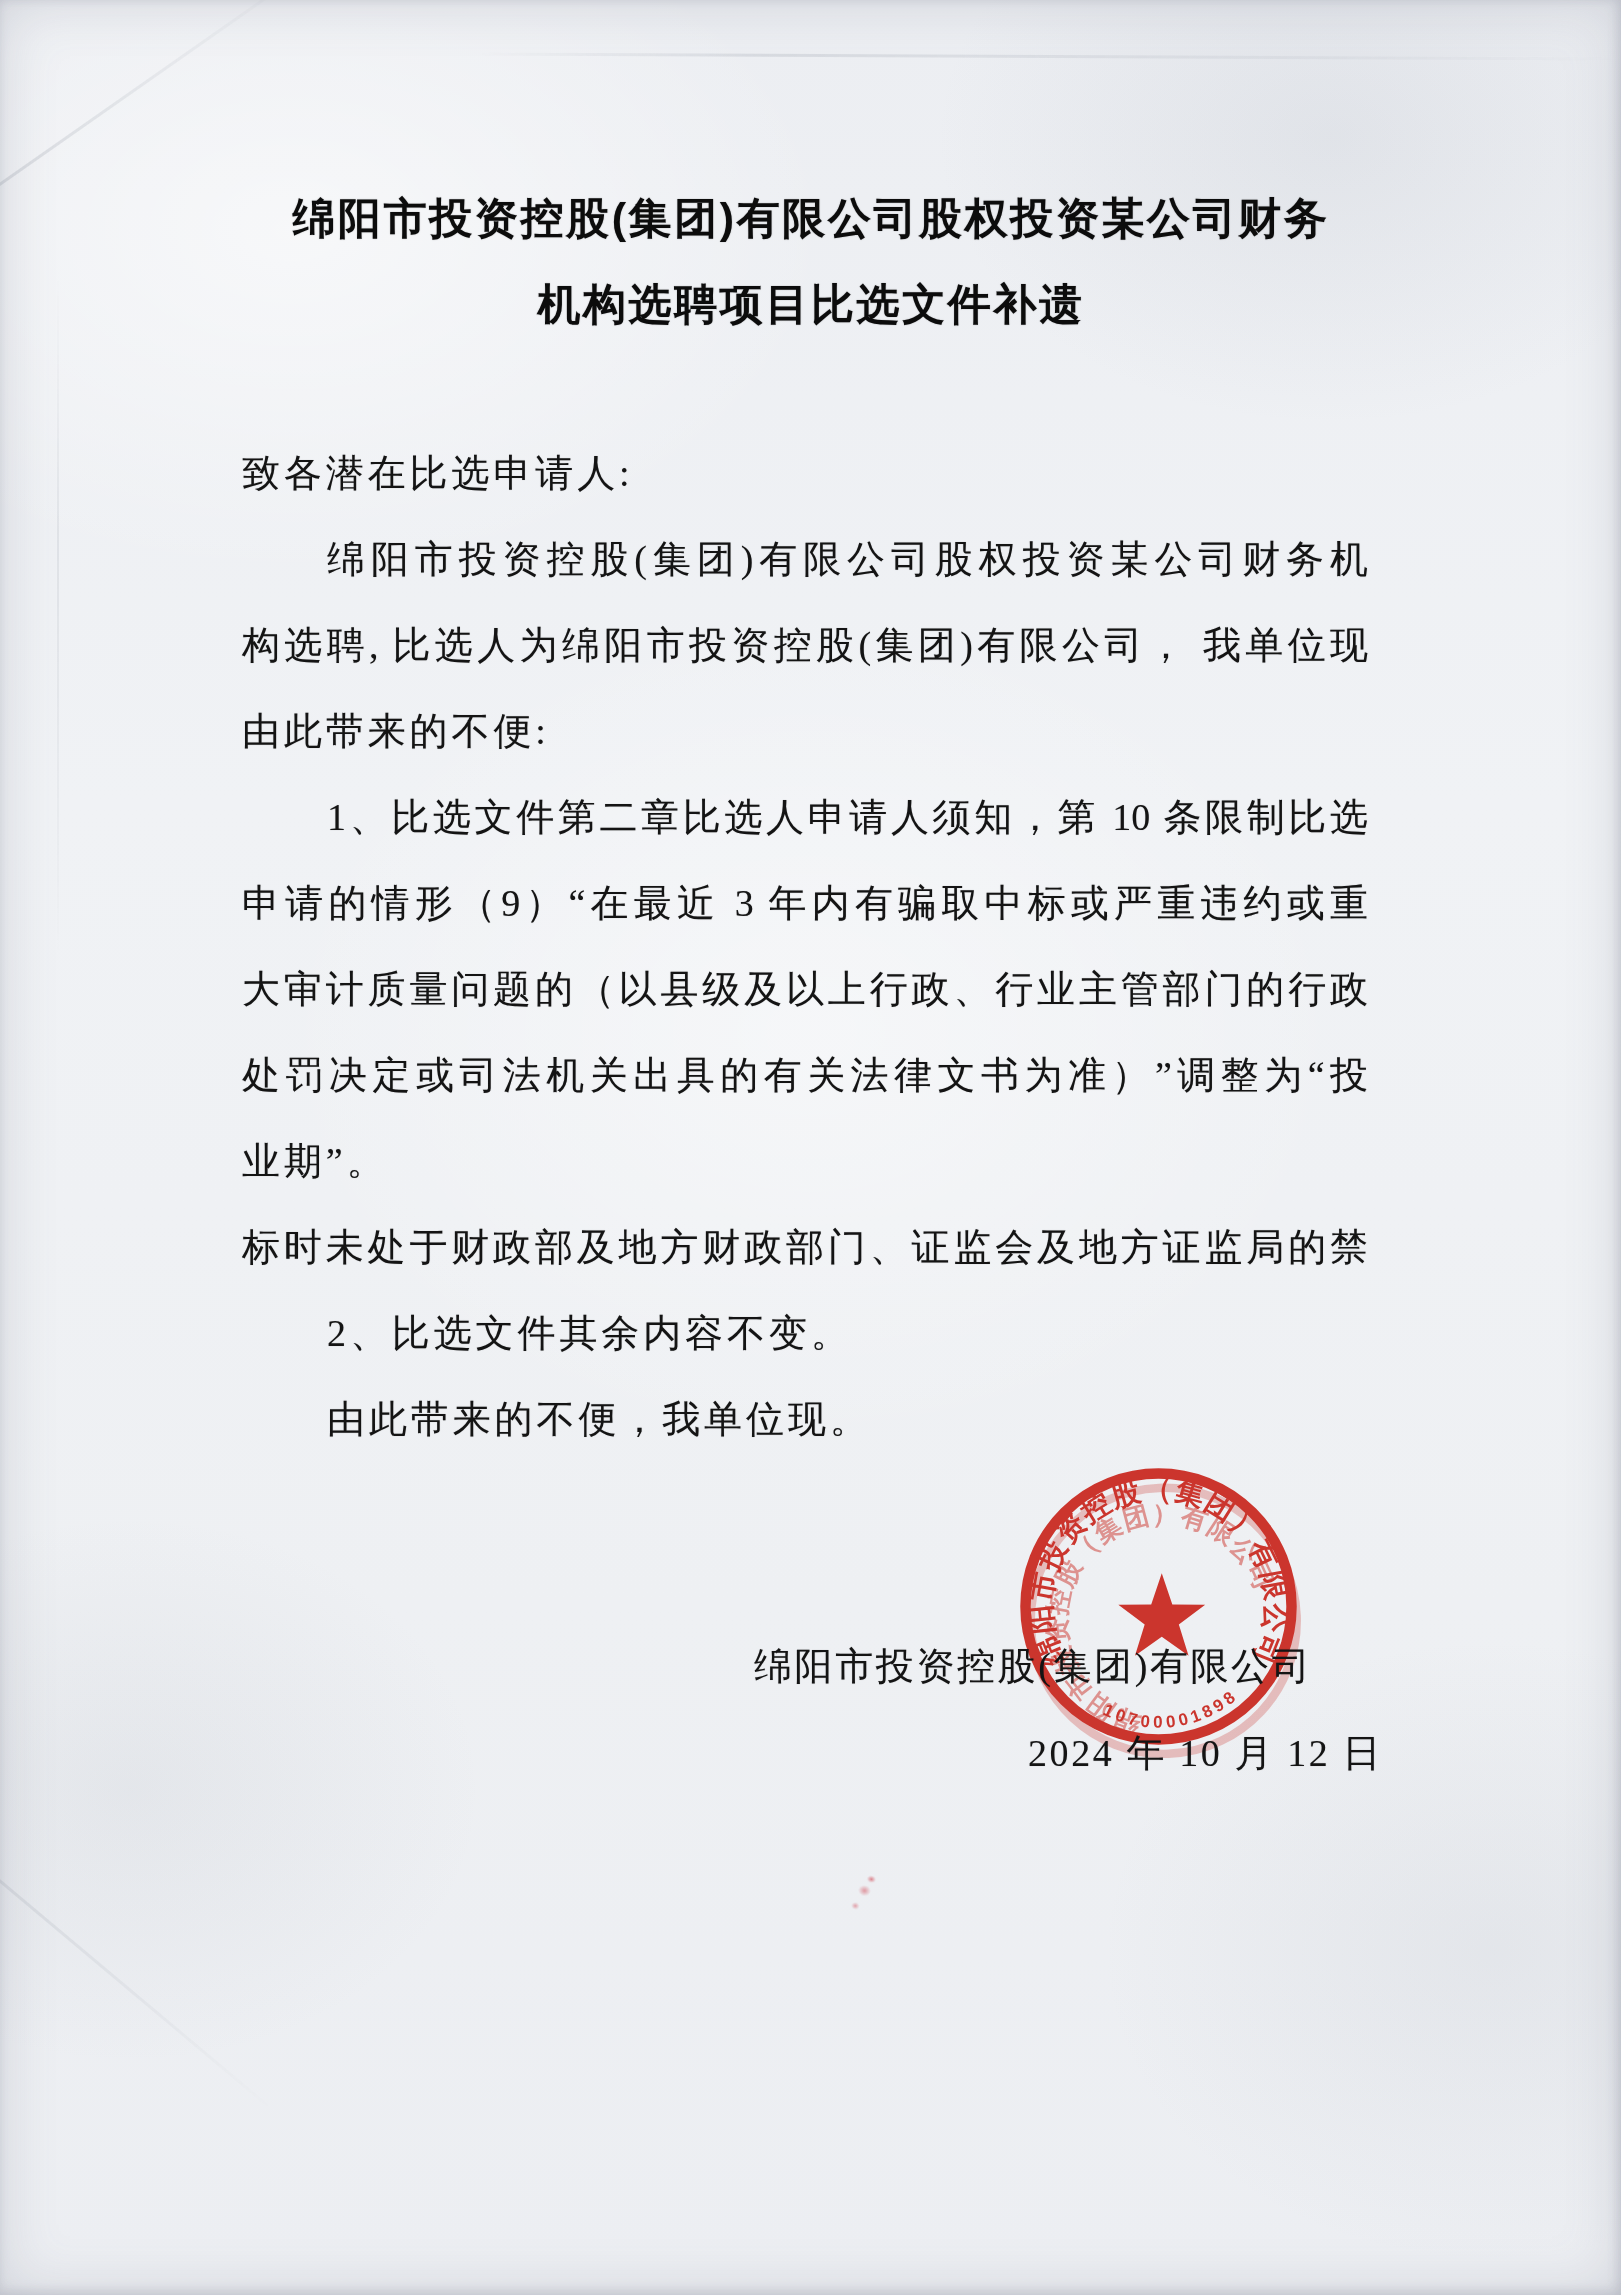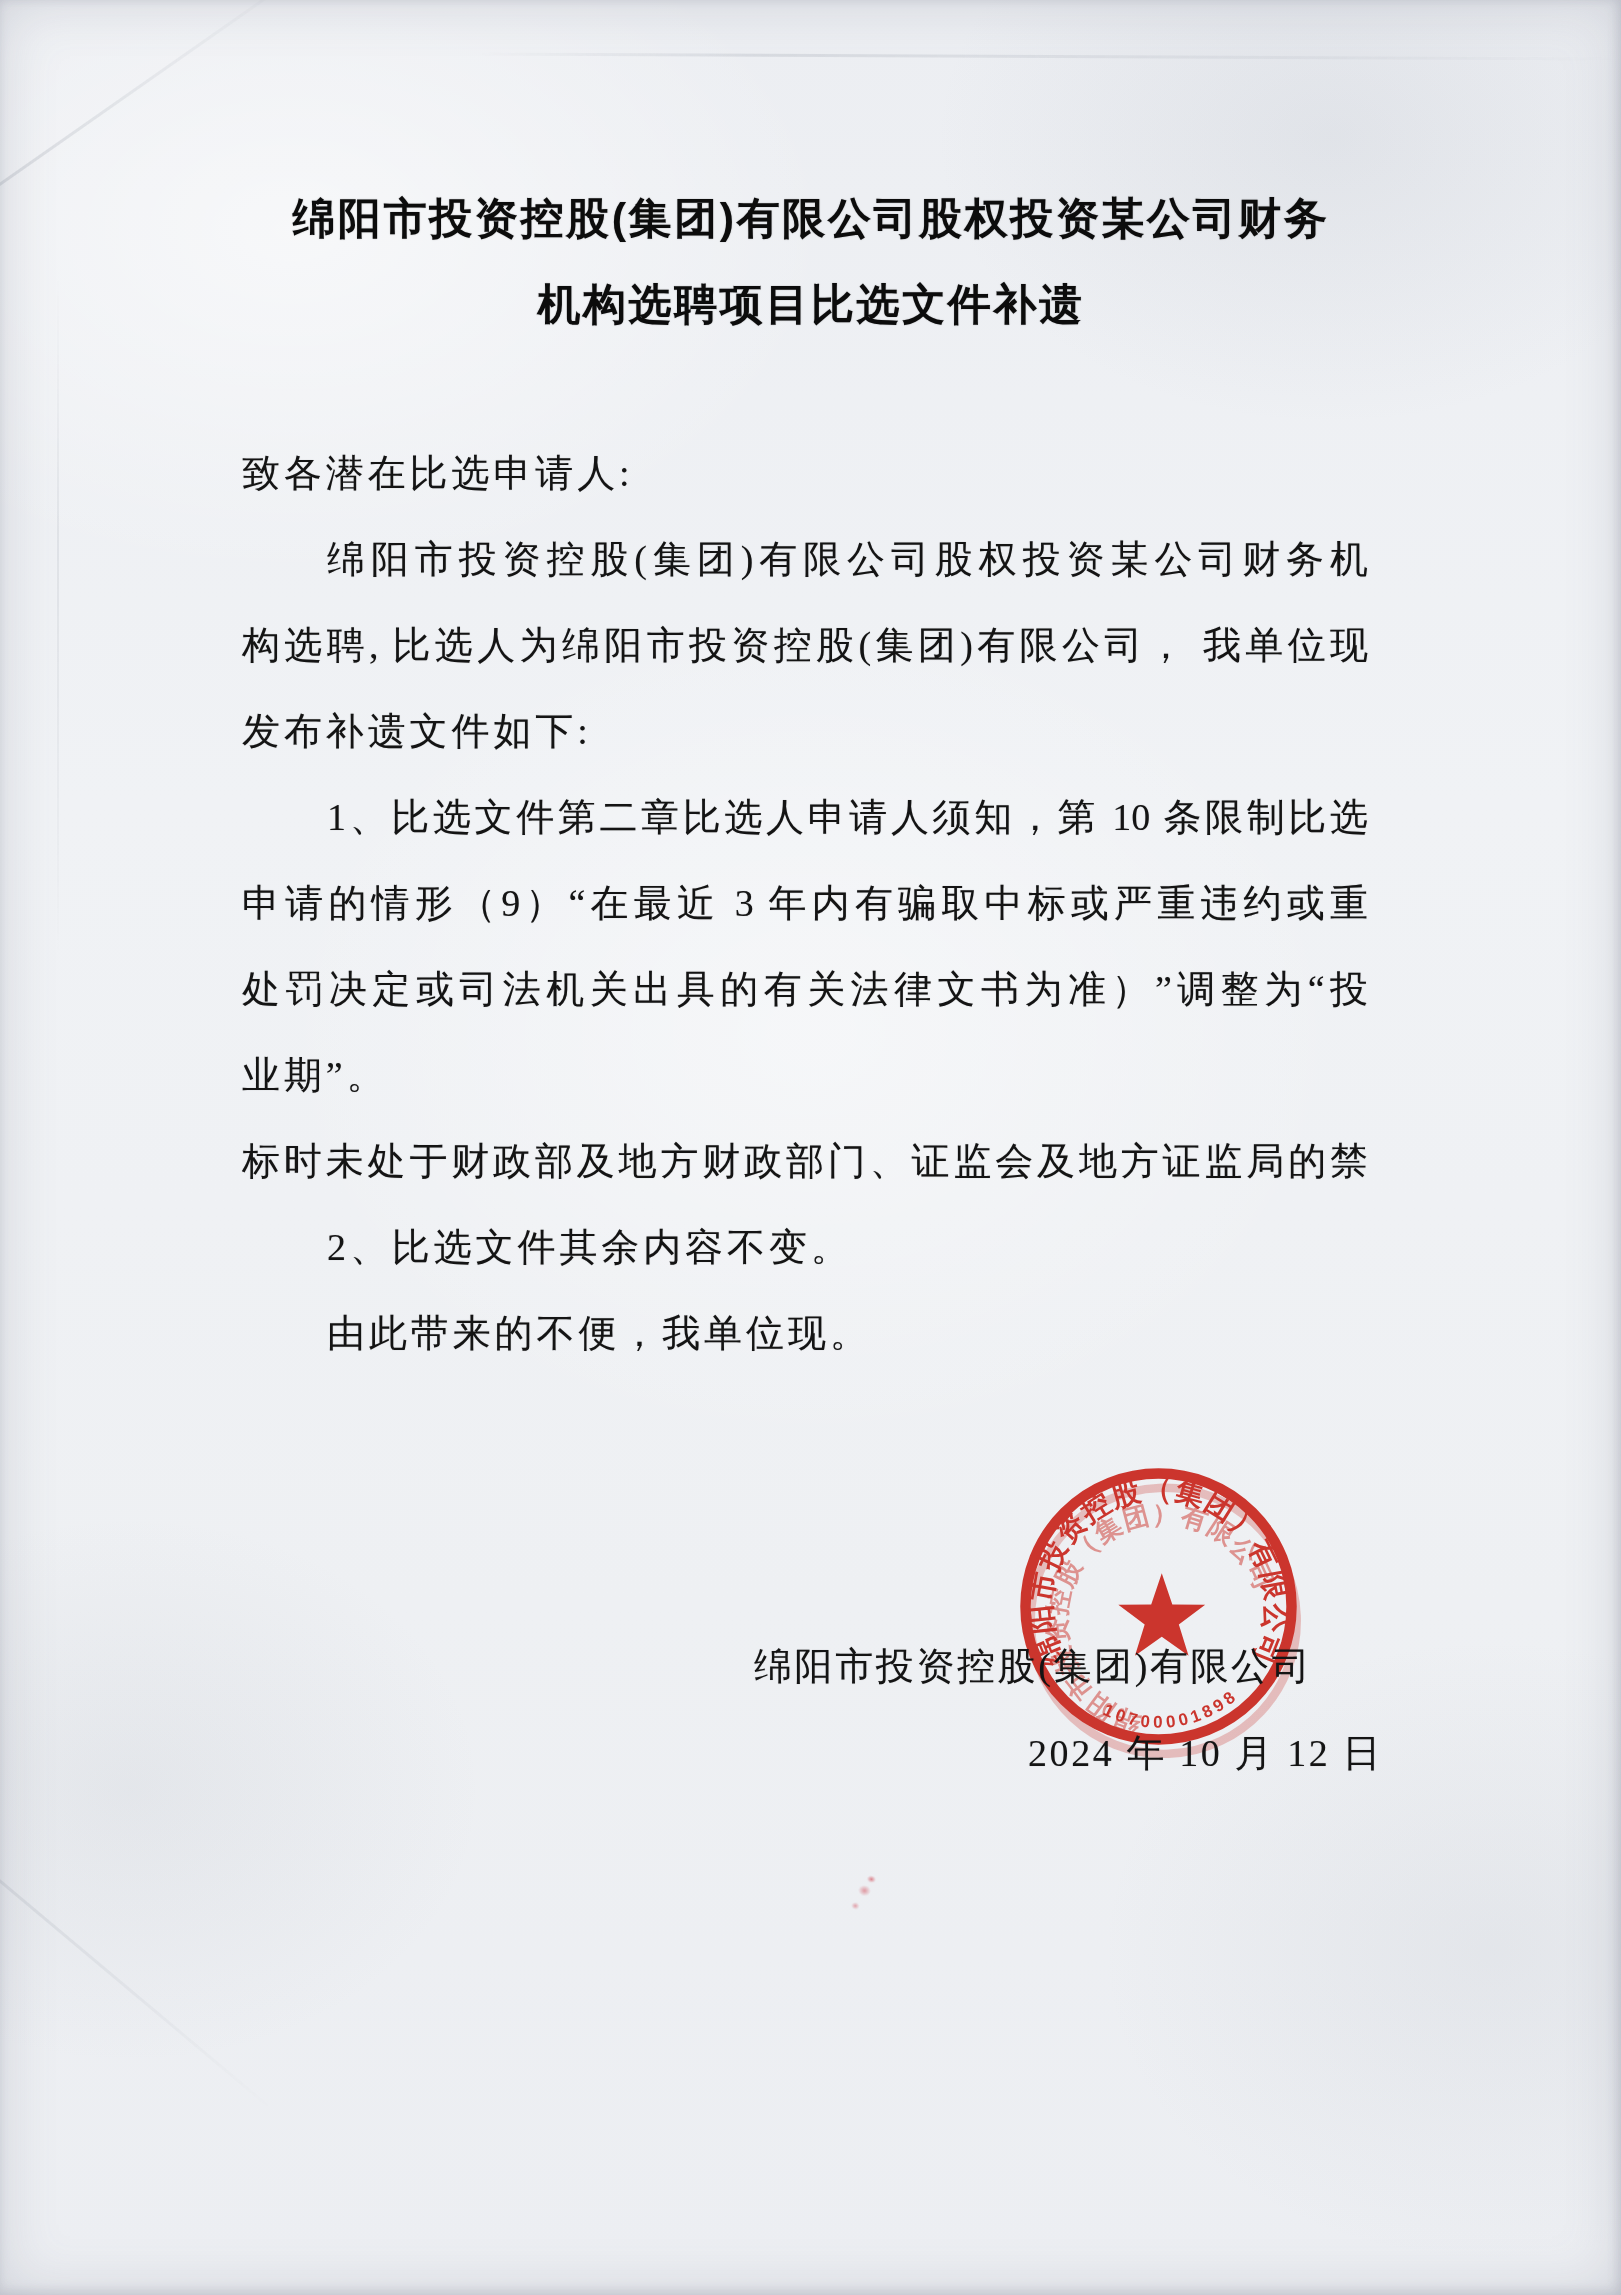--- a/index.html
+++ b/index.html
@@ -120,23 +120,24 @@
 
   <div class="title">
     <div>绵阳市投资控股(集团)有限公司股权投资某公司财务</div>
     <div>机构选聘项目比选文件补遗</div>
   </div>
 
   <div class="body-block">
     <div class="line">致各潜在比选申请人:</div>
     <div class="line l-indent l-fill">绵阳市投资控股(集团)有限公司股权投资某公司财务机</div>
     <div class="line l-fill">构选聘, 比选人为绵阳市投资控股(集团)有限公司， 我单位现</div>
-    <div class="line">发布补遗文件如下:</div>
+    <div class="line">由此带来的不便:</div>
     <div class="line l-indent l-fill">1、比选文件第二章比选人申请人须知，第 10 条限制比选</div>
     <div class="line l-fill">申请的情形（9）“在最近 3 年内有骗取中标或严重违约或重</div>
+    <div class="line l-fill">大审计质量问题的（以县级及以上行政、行业主管部门的行政</div>
     <div class="line l-fill">处罚决定或司法机关出具的有关法律文书为准）”调整为“投</div>
     <div class="line">业期”。</div>
     <div class="line l-fill">标时未处于财政部及地方财政部门、证监会及地方证监局的禁</div>
     <div class="line l-indent">2、比选文件其余内容不变。</div>
     <div class="line l-indent">由此带来的不便，我单位现。</div>
   </div>
 
   <div class="signature">绵阳市投资控股(集团)有限公司</div>
   <div class="docdate">2024 年 10 月 12 日</div>
 

